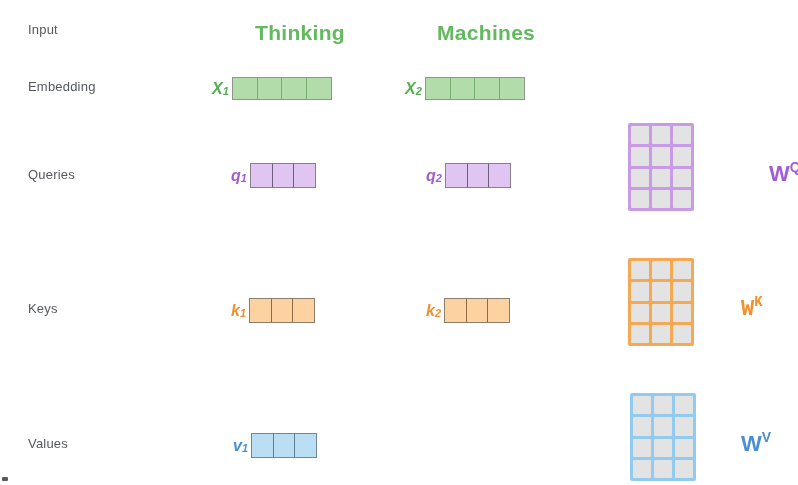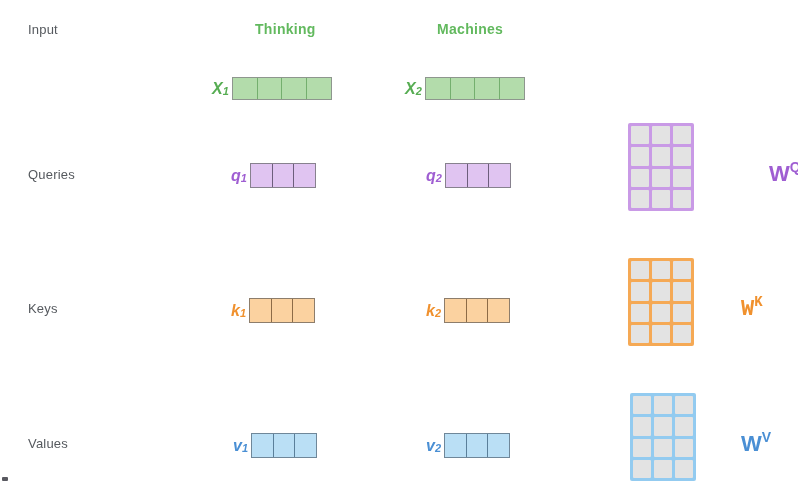--- a/index.html
+++ b/index.html
@@ -10,21 +10,21 @@
 
   
   .row-label {
     position:absolute; left:28px;
     font-size:13px; color:var(--label-gray); letter-spacing:.2px;
   }
 
   
   .token {
     position:absolute; top:21px;
-    font-size:14px; font-weight:bold; color:var(--green-text); letter-spacing:.3px;
+    font-size:21px; font-weight:bold; color:var(--green-text); letter-spacing:.3px;
   }
 
   
   .vec { position:absolute; display:flex; align-items:center; gap:3px; }
   .vec .vlabel { font-size:16px; font-weight:bold; color:var(--txt); line-height:1;font-style:italic; }
   .vec .vlabel sub { font-size:11px; font-weight:bold; vertical-align:baseline; position:relative; bottom:-1px; }
   .vec-box { display:flex; border:1.5px solid var(--bord); box-sizing:border-box; background:var(--fill); }
   .vec-box .cell { flex:1; background:var(--fill); border-right:1.5px solid var(--div); }
   .vec-box .cell:last-child { border-right:none; }
   .box-4 { width:100px; height:23px; }
@@ -54,20 +54,21 @@
 
   .artifact { position:absolute; left:2px; top:477px; width:6px; height:4px;
     background:#3c3c44; border-radius:1px; opacity:.85; }
 </style>
 </head>
 <body>
 
 <div id="canvas">
 
   <div class="row-label" style="top:22px">Input</div>
+  <div class="row-label" style="top:79px">Embedding</div>
   <div class="row-label" style="top:167px">Queries</div>
   <div class="row-label" style="top:301px">Keys</div>
   <div class="row-label" style="top:436px">Values</div>
 
   <div class="token" style="left:255px">Thinking</div>
   <div class="token" style="left:437px">Machines</div>
 
   <div class="vec c-green" style="left:212px; top:77px">
     <span class="vlabel"><span>X</span><sub>1</sub></span>
     <span class="vec-box box-4">
@@ -122,28 +123,20 @@
   </div>
 
   <div class="vec c-blue" style="left:233px; top:433px">
     <span class="vlabel"><span>v</span><sub>1</sub></span>
     <span class="vec-box box-3">
         <span class="cell"></span>
         <span class="cell"></span>
         <span class="cell"></span>
       </span>
   </div>
-  <div class="vec c-blue" style="left:426px; top:433px">
-    <span class="vlabel"><span>v</span><sub>2</sub></span>
-    <span class="vec-box box-3">
-        <span class="cell"></span>
-        <span class="cell"></span>
-        <span class="cell"></span>
-      </span>
-  </div>
 
   <div class="matrix m-purple" style="left: 628px; top: 123px; grid-template-columns: repeat(3, 1fr); grid-template-rows: repeat(4, 1fr);">
       <span class="mcell"></span>
       <span class="mcell"></span>
       <span class="mcell"></span>
       <span class="mcell"></span>
       <span class="mcell"></span>
       <span class="mcell"></span>
       <span class="mcell"></span>
       <span class="mcell"></span>

